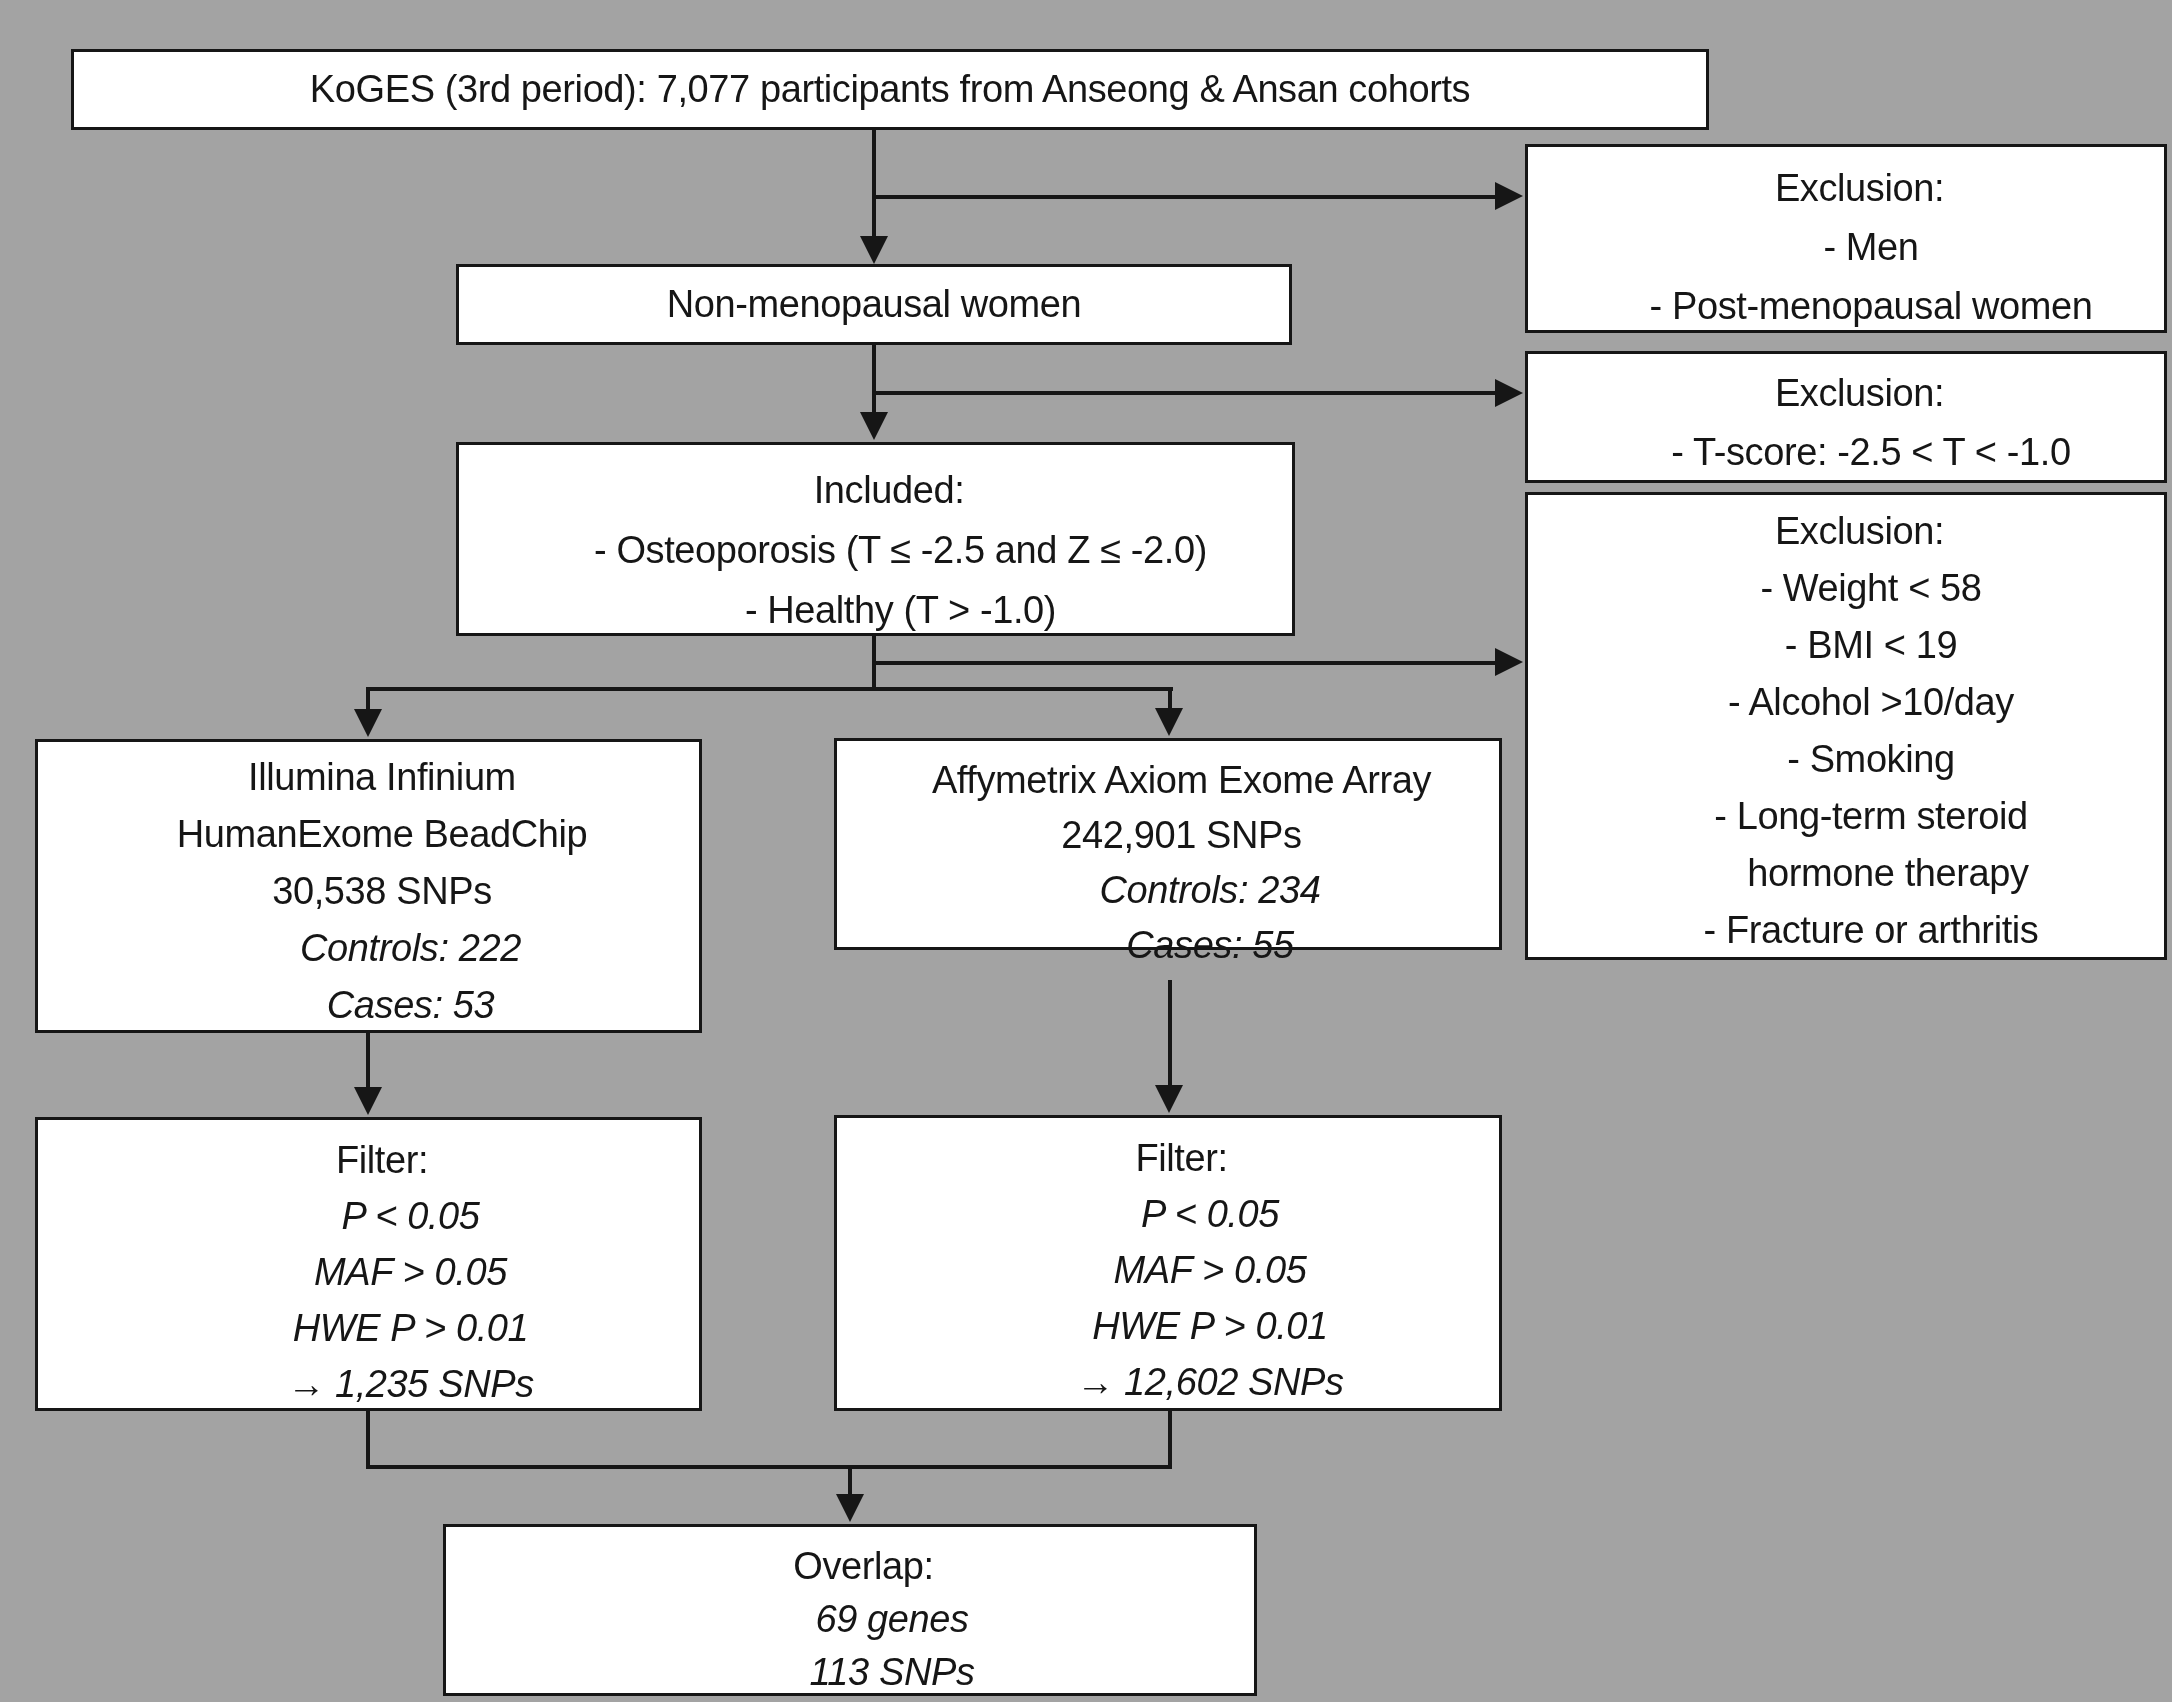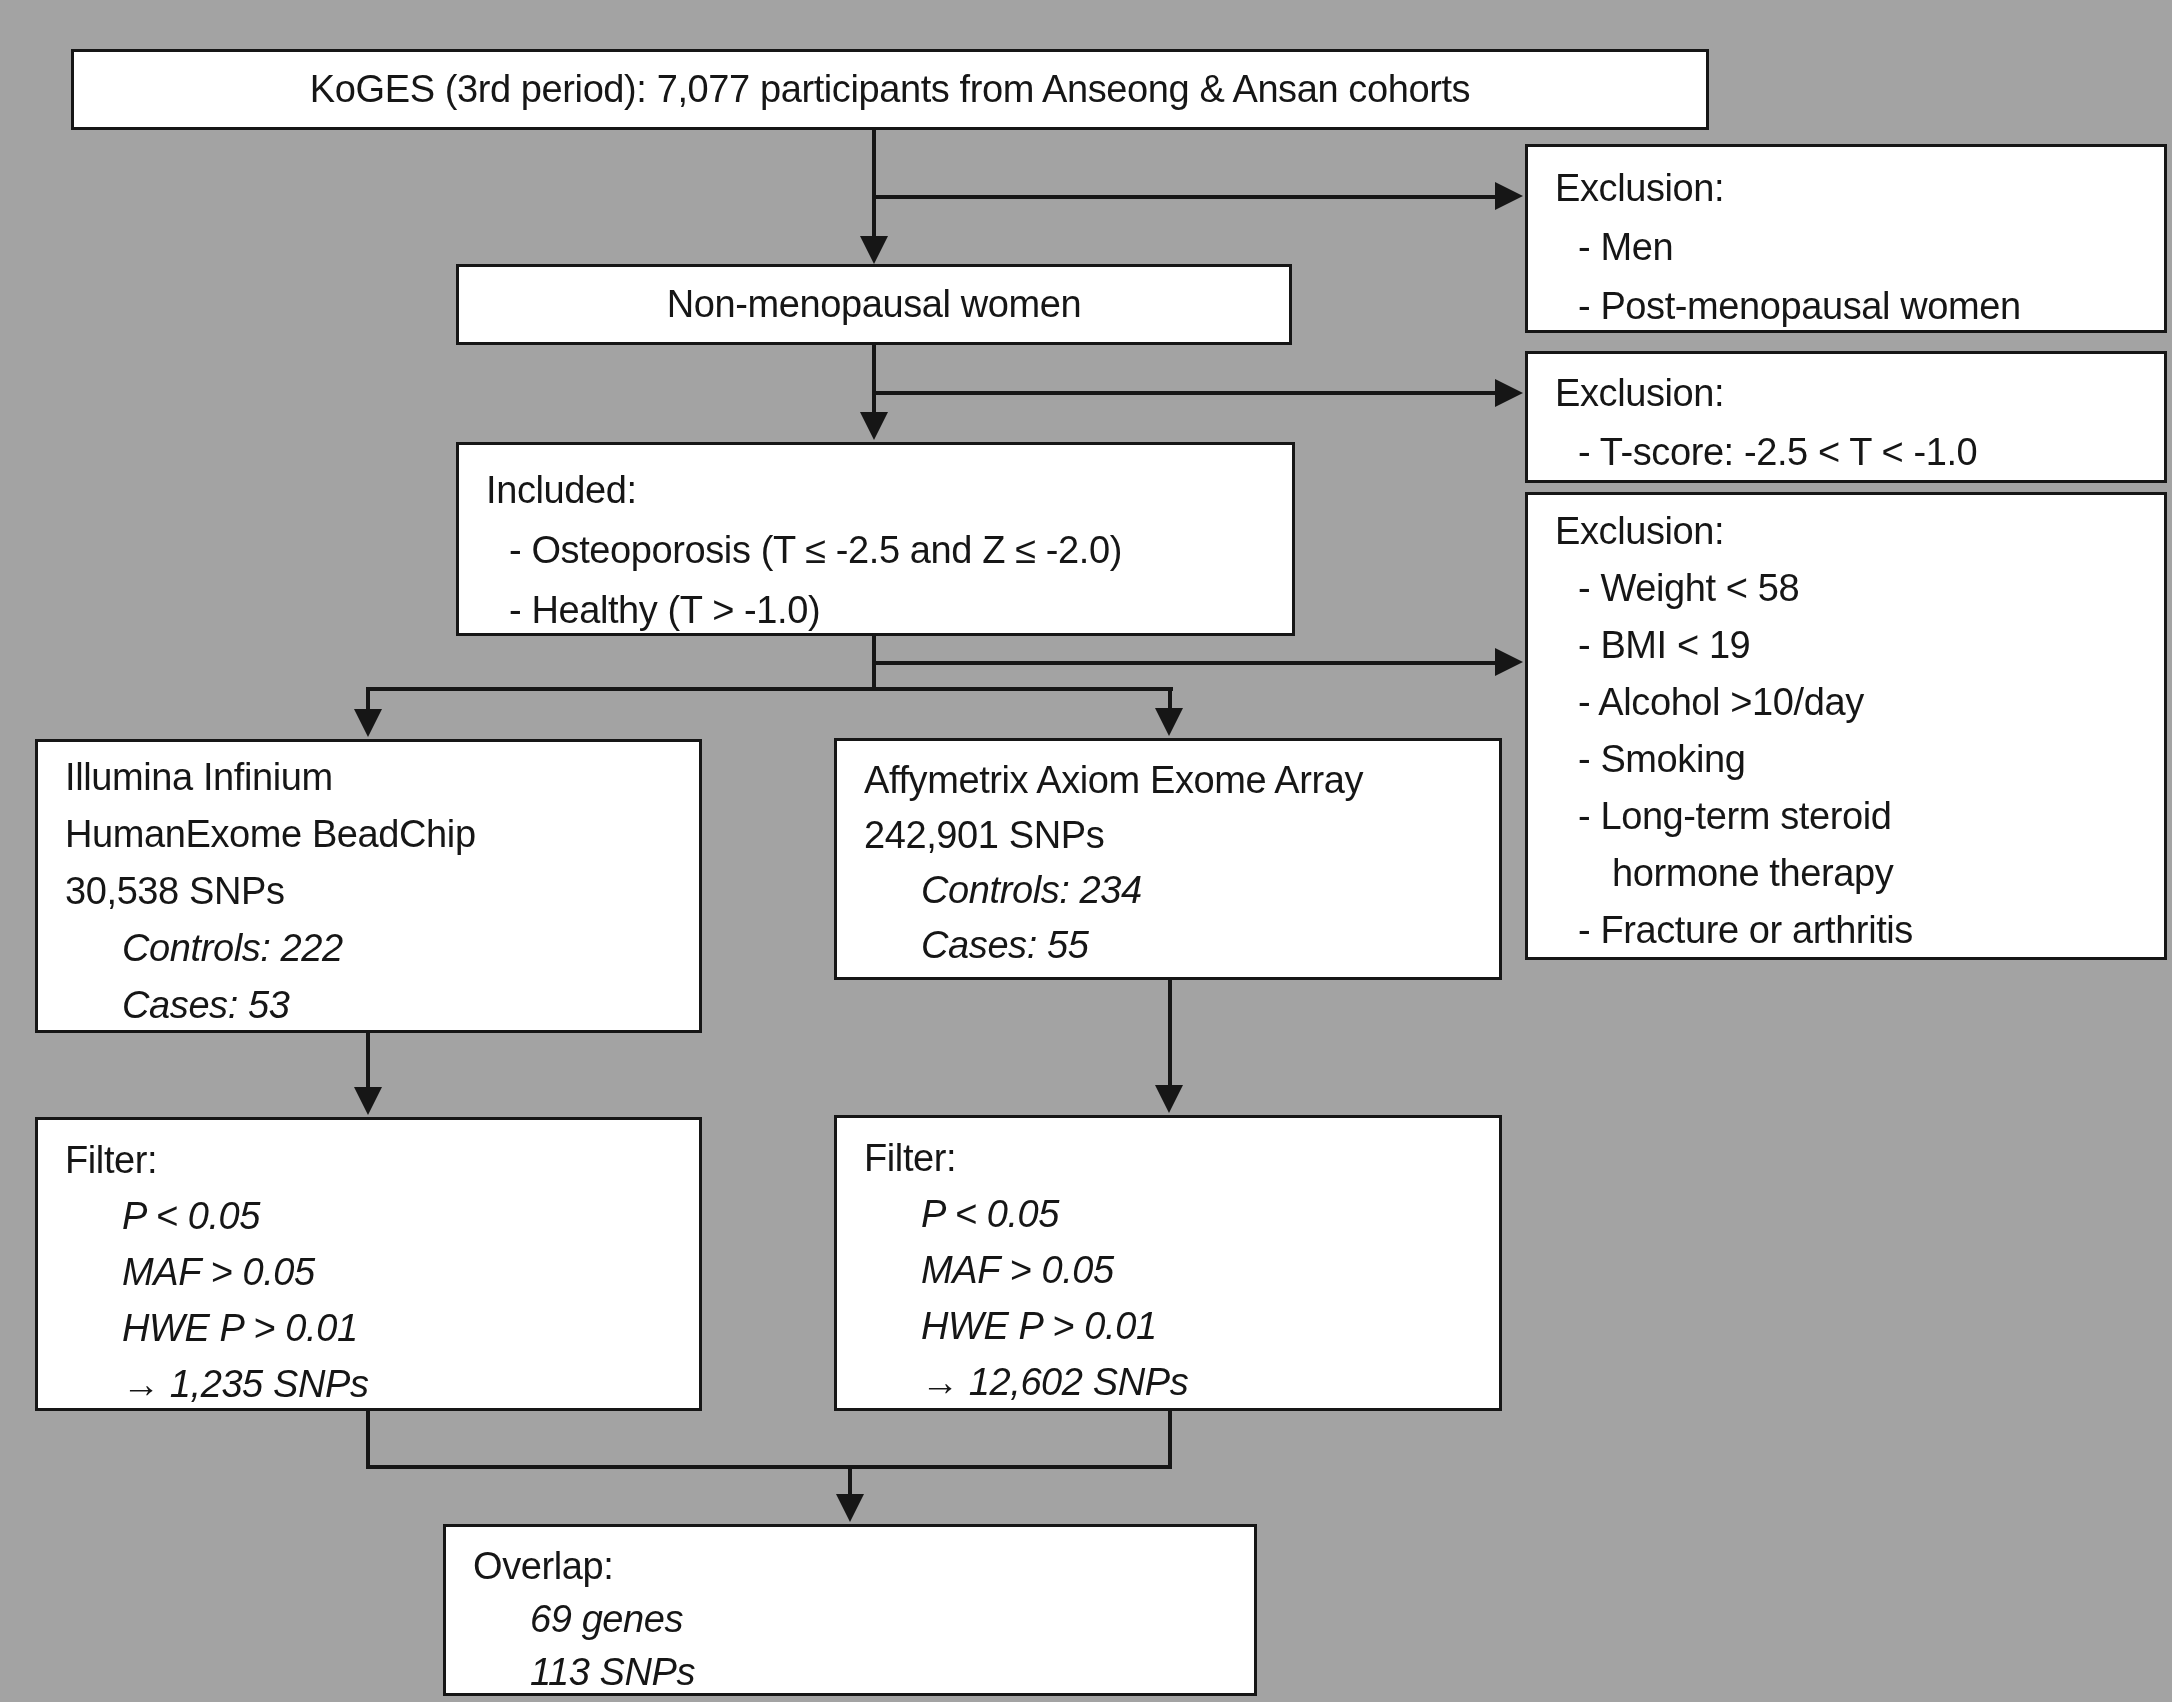--- a/index.html
+++ b/index.html
@@ -14,20 +14,21 @@
     overflow: hidden;
   }
   .box {
     position: absolute;
     box-sizing: border-box;
     border: 3.3px solid #161616;
     background: #ffffff;
     font-size: 38px;
     line-height: 57px;
     letter-spacing: -0.4px;
+    text-align: center;
   }
   .box .tline { padding-left: 27px; white-space: nowrap; }
   .box .item  { padding-left: 50px; white-space: nowrap; }
   .box .item2 { padding-left: 84px; white-space: nowrap; font-style: italic; }
   .box .cont  { padding-left: 84px; white-space: nowrap; }
   .center-box {
     display: flex;
     align-items: center;
     justify-content: center;
     text-align: center;
@@ -89,21 +90,21 @@
   </div>
 
   <div class="box" style="left:35px; top:739px; width:667px; height:294px; padding-top:6.7px; line-height:57px;">
     <div class="tline">Illumina Infinium</div>
     <div class="tline">HumanExome BeadChip</div>
     <div class="tline">30,538 SNPs</div>
     <div class="item2">Controls: 222</div>
     <div class="item2">Cases: 53</div>
   </div>
 
-  <div class="box" style="left:834px; top:738px; width:668px; height:242px; padding-top:11.7px; line-height:55px;">
+  <div class="box" style="left:834px; top:738px; width:668px; height:212px; padding-top:11.7px; line-height:55px;">
     <div class="tline">Affymetrix Axiom Exome Array</div>
     <div class="tline">242,901 SNPs</div>
     <div class="item2">Controls: 234</div>
     <div class="item2">Cases: 55</div>
   </div>
 
   <div class="box" style="left:35px; top:1117px; width:667px; height:294px; padding-top:11.7px; line-height:56px;">
     <div class="tline">Filter:</div>
     <div class="item2">P &lt; 0.05</div>
     <div class="item2">MAF &gt; 0.05</div>

